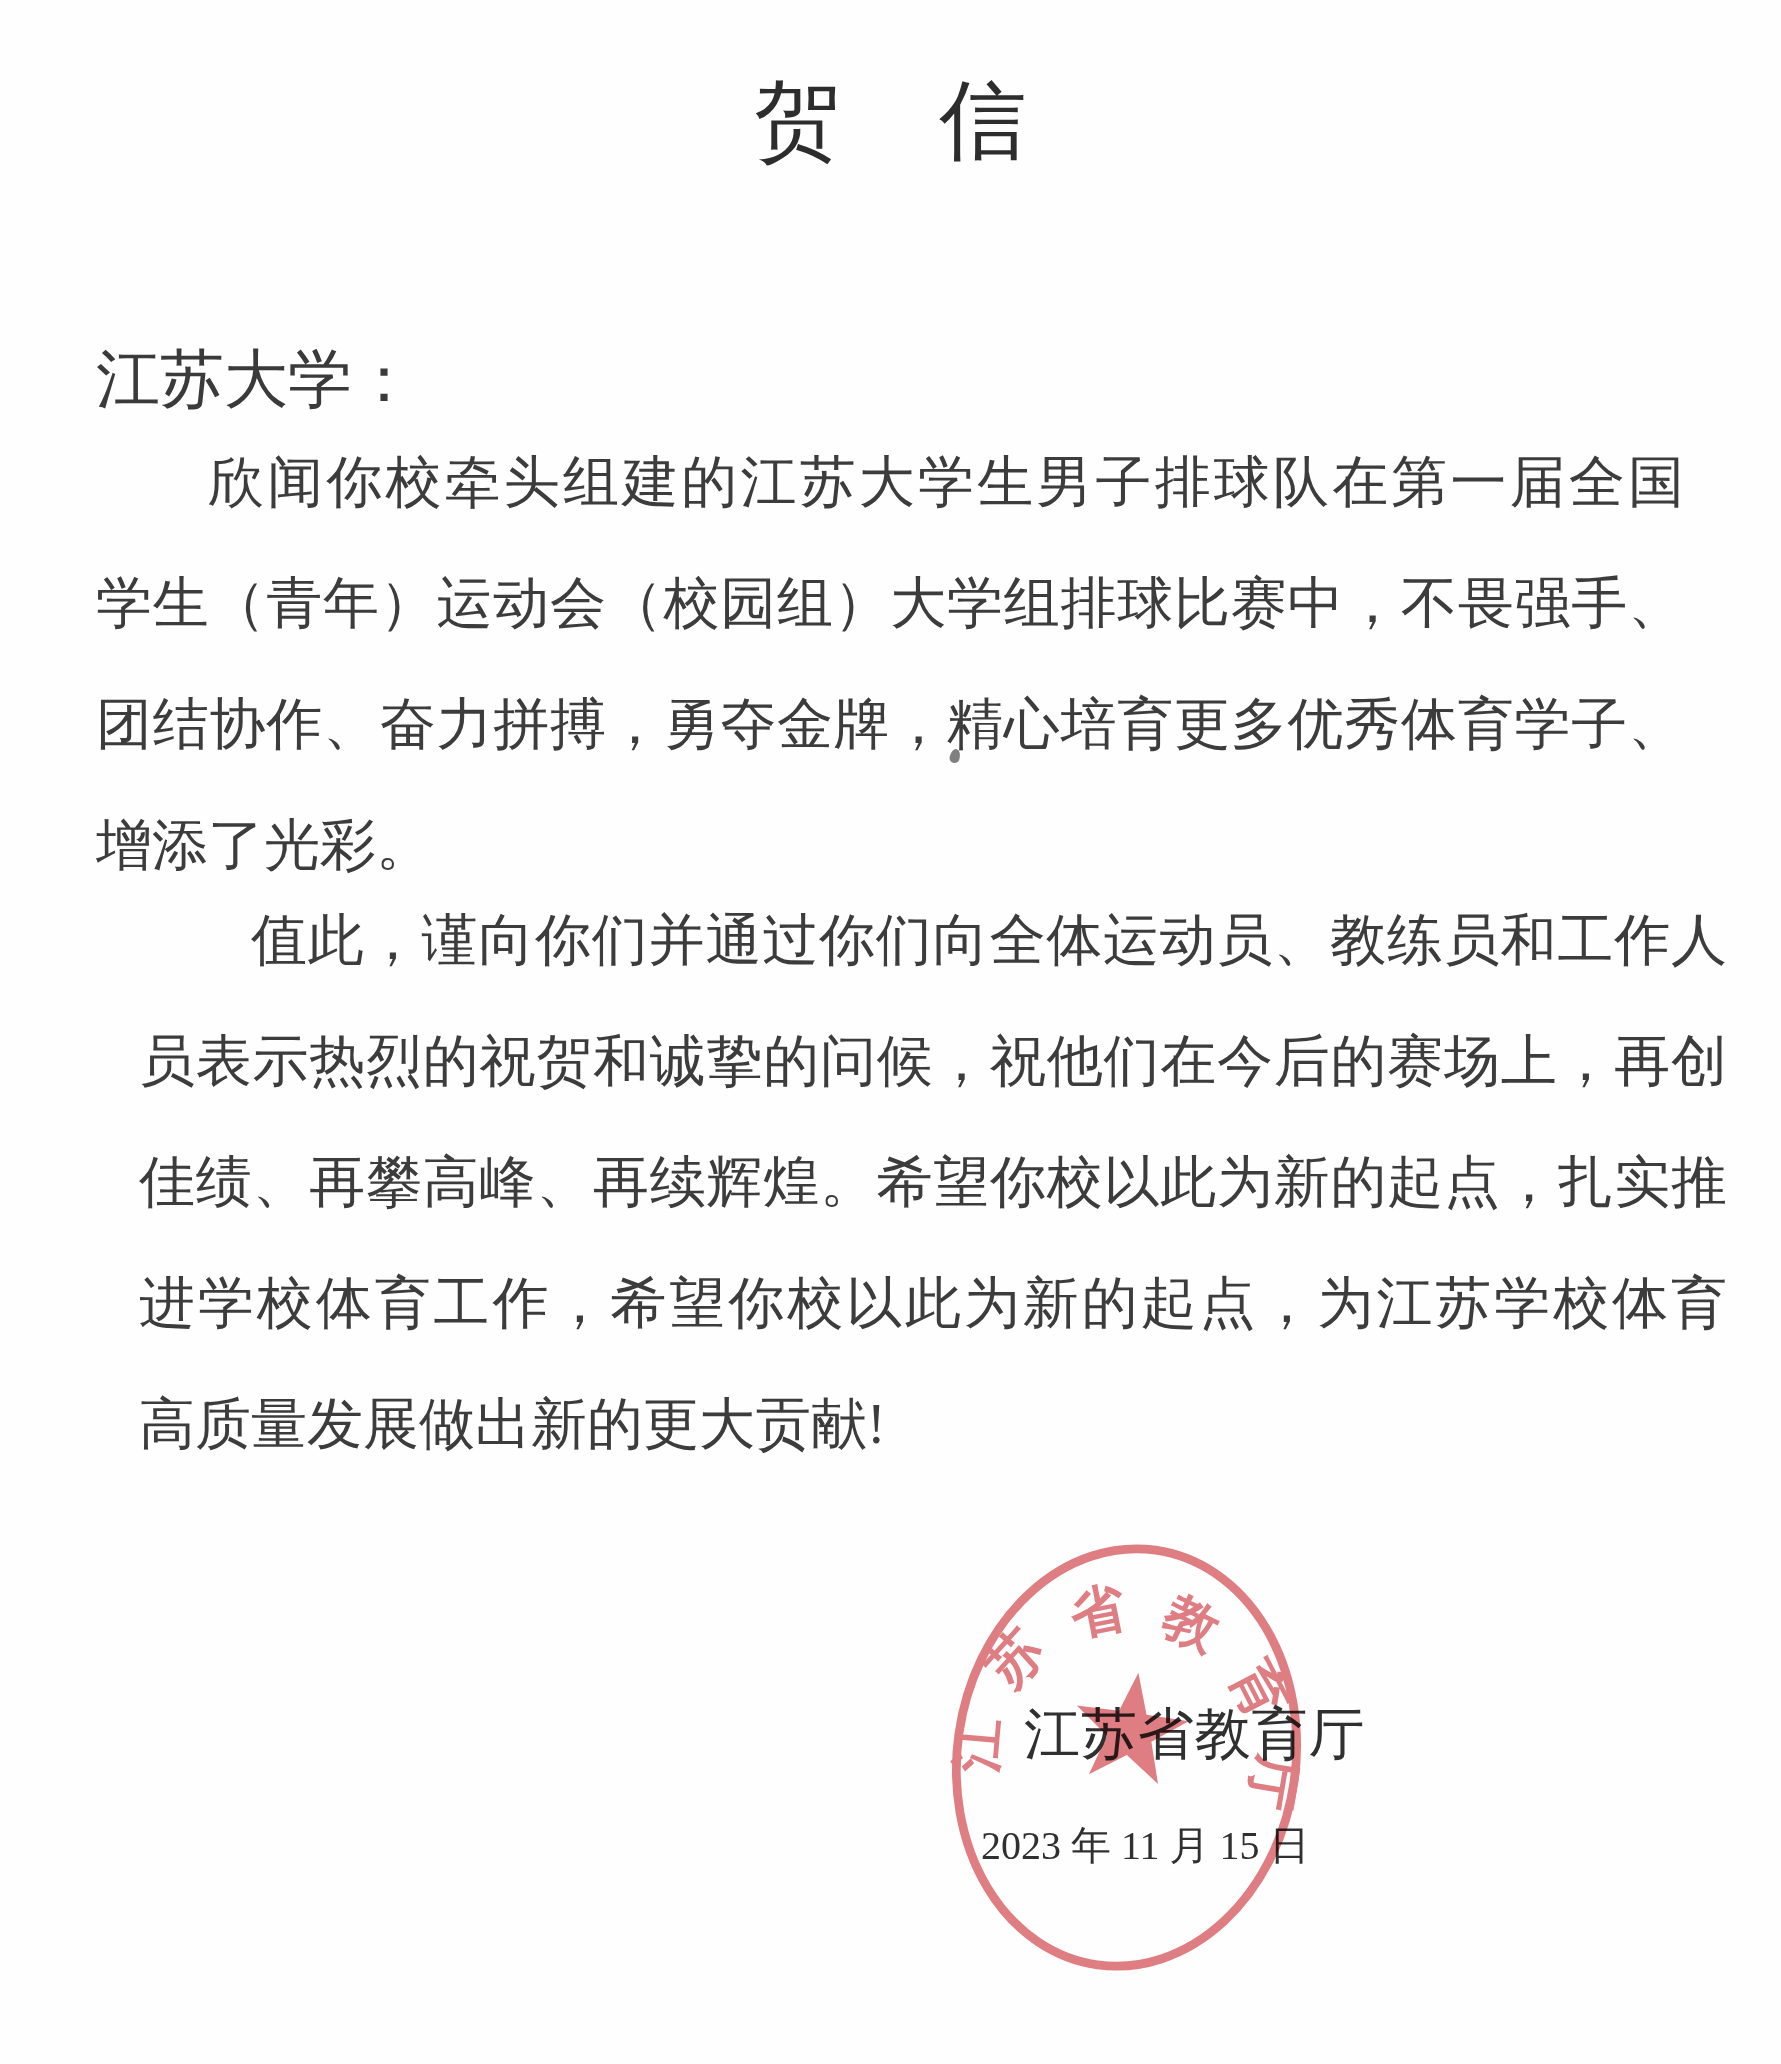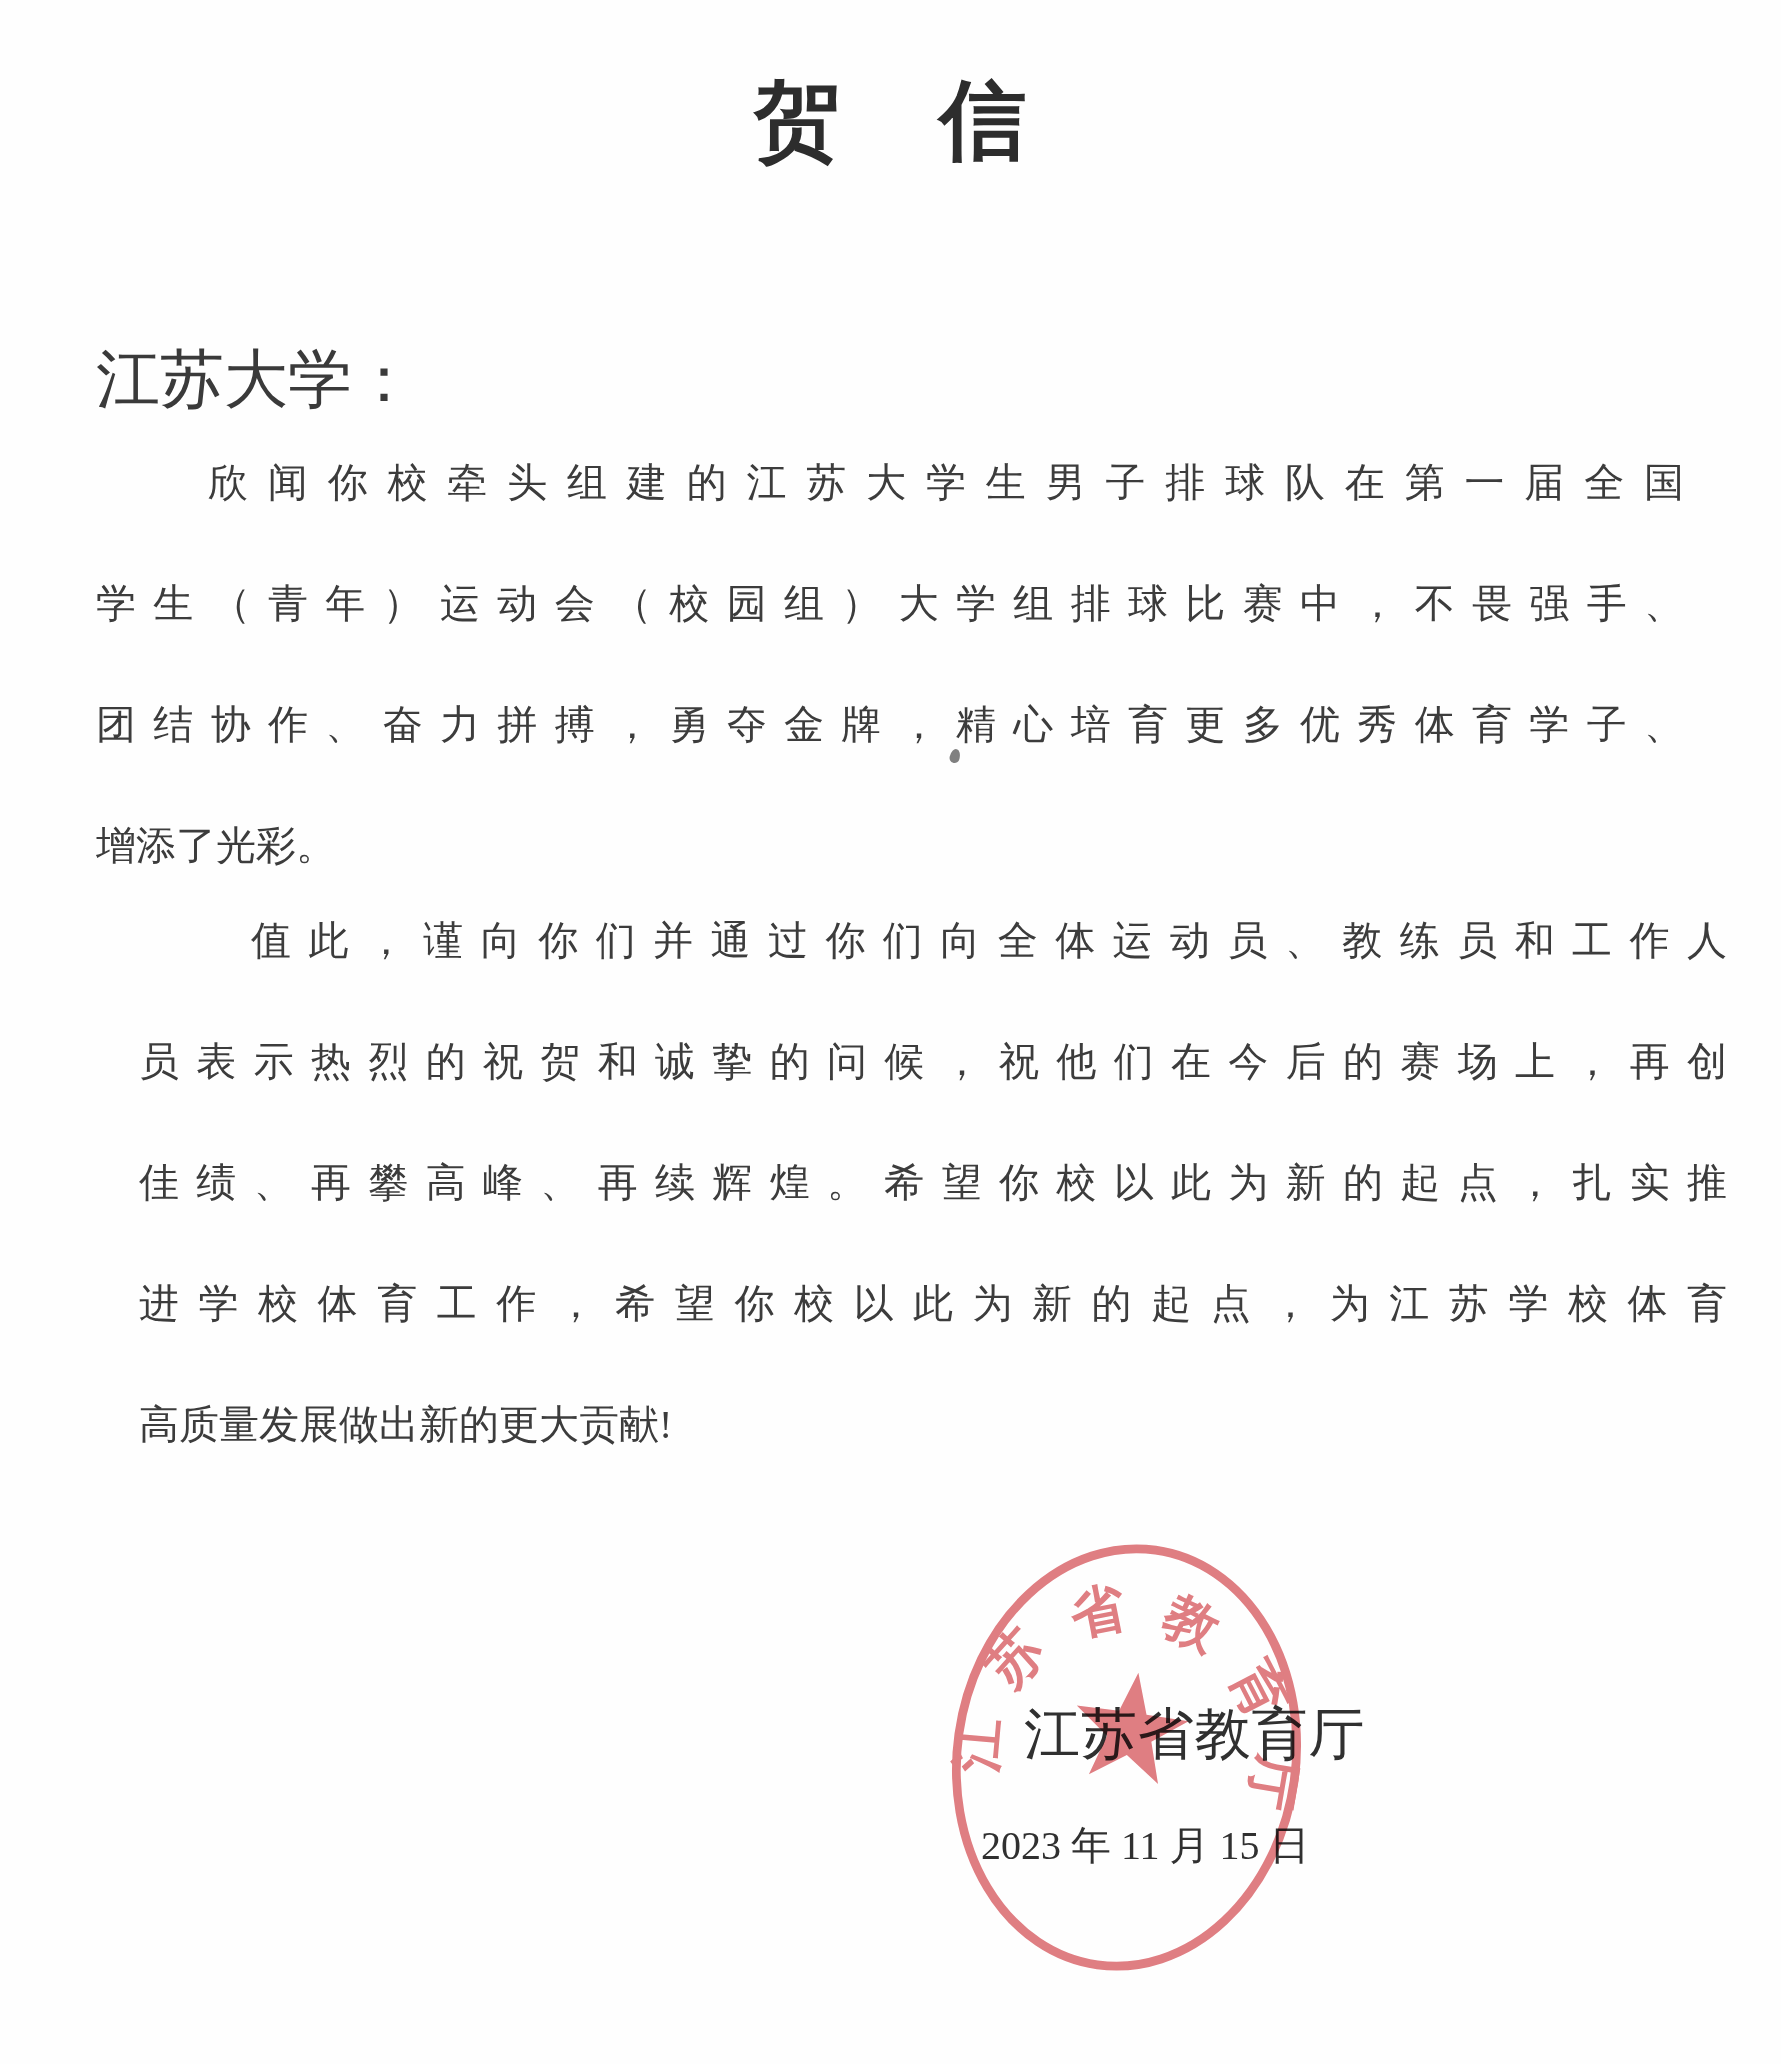--- a/index.html
+++ b/index.html
@@ -15,41 +15,41 @@
   }
 
   .title {
     position: absolute;
     top: 77px;
     left: 0;
     width: 100%;
     text-align: center;
     font-size: 87px;
     line-height: 1;
-    font-weight: 700;
+    font-weight: 400;
     color: #2d2d2d;
     letter-spacing: 1.7px;
     word-spacing: 73px;
   }
 
   .salutation {
     position: absolute;
     left: 96px;
     top: 346px;
     font-size: 64px;
     line-height: 1.05;
     color: #3a3a3a;
     white-space: nowrap;
   }
 
   .para {
     position: absolute;
     left: 96px;
     width: 1588px;
-    font-size: 40px;
+    font-size: 56px;
     color: #3c3c3c;
   }
   .para-1 { top: 422px; }
   .para-2 { top: 880px; margin-left: 43px; }
 
   .line {
     height: 121px;
     line-height: 121px;
     text-align: justify;
     text-align-last: justify;

